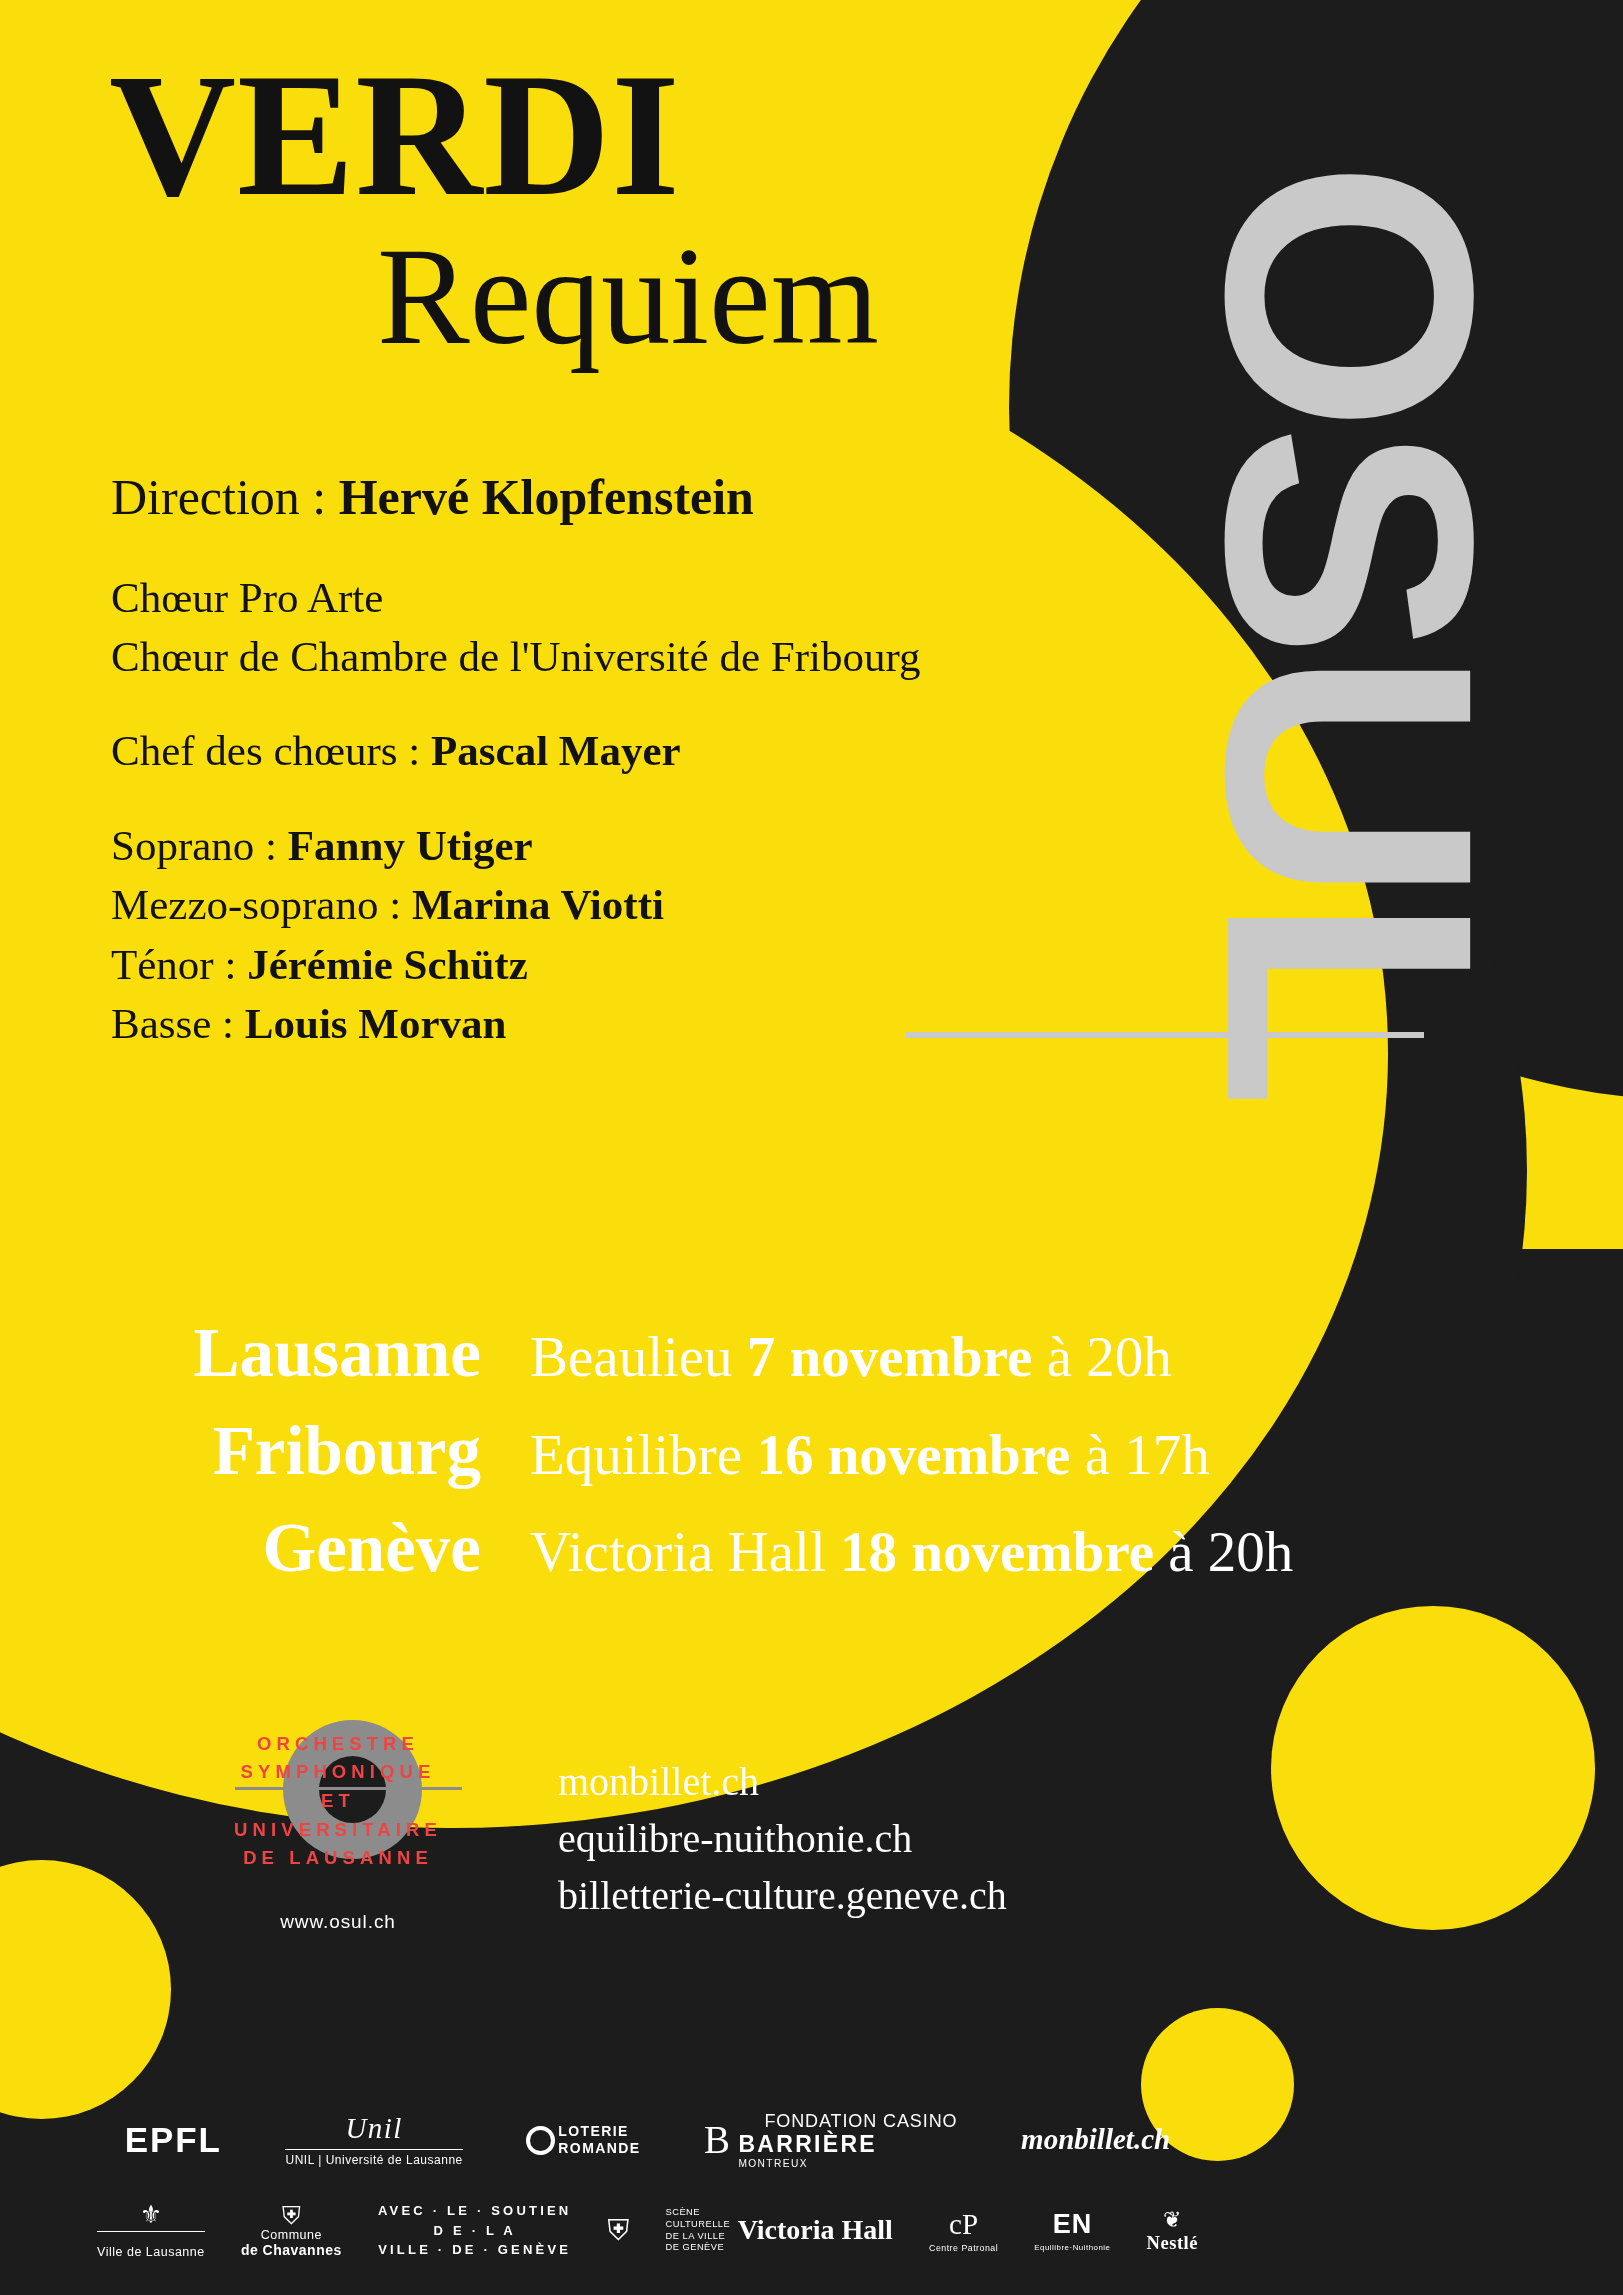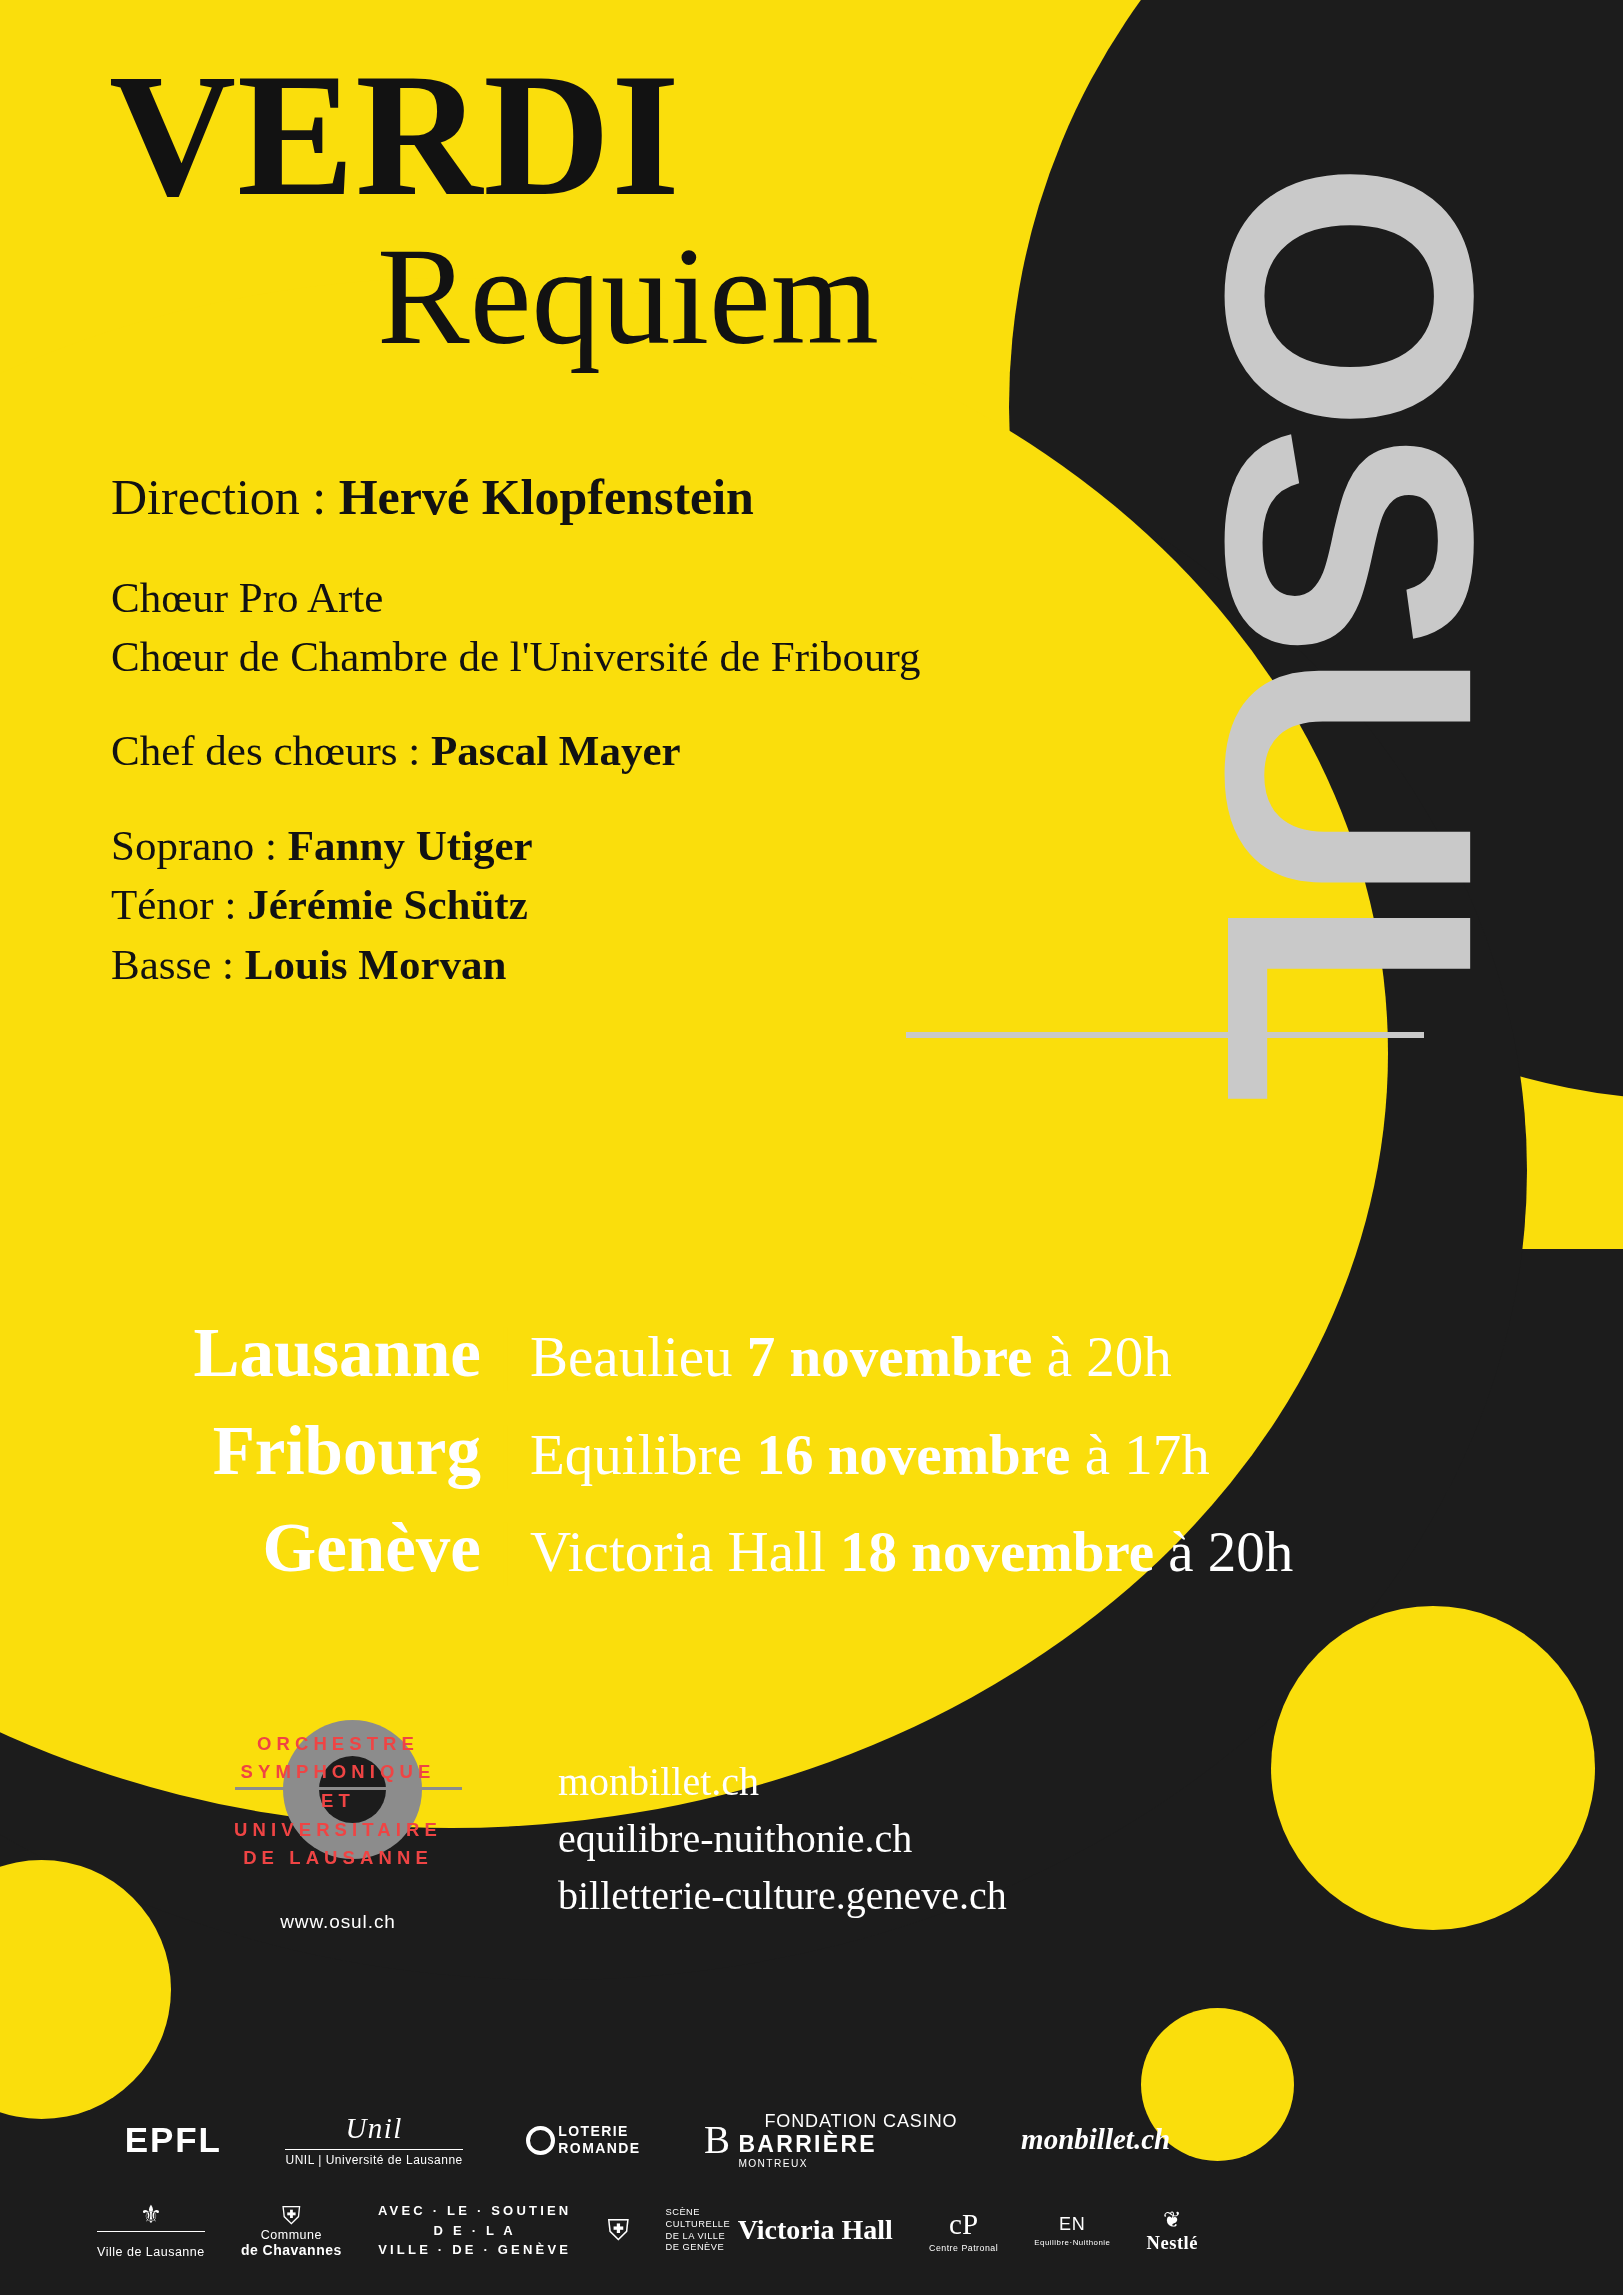--- a/index.html
+++ b/index.html
@@ -311,21 +311,21 @@
   .sp-ville-laus .cap { font-size: 12.5px; letter-spacing: 0.5px; margin-top: 4.6px; border-top: 0.9px solid #fff; padding-top: 13px; }
   .sp-chavannes .cap1 { font-size: 12.5px; letter-spacing: 0.5px; }
   .sp-chavannes .cap2 { font-weight: bold; font-size: 14px; letter-spacing: 0.5px; }
   .sp-geneve .g { font-size: 13px; font-weight: bold; letter-spacing: 3.2px; line-height: 1.5; }
   .sp-geneve-crest { font-size: 29px; }
   .sp-scene .s1 { font-size: 9.3px; letter-spacing: 0.5px; line-height: 1.25; text-align: left; }
   .sp-scene .s2 { font-family: "Liberation Serif", serif; font-weight: bold; font-size: 28px; }
   .sp-scene { display: flex; align-items: center; gap: 7.4px; }
   .sp-cp .c1 { font-family: "Liberation Serif", serif; font-size: 29px; }
   .sp-cp .c2 { font-size: 8.8px; letter-spacing: 0.5px; margin-top: 1.9px; }
-  .sp-en .e1 { font-weight: normal; font-size: 18px; letter-spacing: 0.9px; }
+  .sp-en .e1 { font-weight: bold; font-size: 27px; letter-spacing: 0.9px; }
   .sp-en .e2 { font-size: 7.9px; letter-spacing: 0.5px; margin-top: 2.8px; }
   .sp-nestle .n1 { font-size: 22px; }
   .sp-nestle .n2 { font-family: "Liberation Serif", serif; font-weight: bold; font-size: 18.5px; letter-spacing: 0.5px; }
 </style>
 </head>
 <body>
 
 <div class="poster">
 
   <div class="yellow-bg">
@@ -358,20 +358,24 @@
       <div class="line">Chœur de Chambre de l'Université de Fribourg</div>
     </div>
     <div class="line choirmaster">
       <span>Chef des chœurs :</span>
       <b>Pascal Mayer</b>
     </div>
     <div class="soloists">
       <div class="line soloist">
         <span>Soprano :</span>
         <b>Fanny Utiger</b>
+      </div>
+      <div class="line soloist">
+        <span>Mezzo-soprano :</span>
+        <b>Marina Viotti</b>
       </div>
       <div class="line soloist">
         <span>Ténor :</span>
         <b>Jérémie Schütz</b>
       </div>
       <div class="line soloist">
         <span>Basse :</span>
         <b>Louis Morvan</b>
       </div>
     </div>

